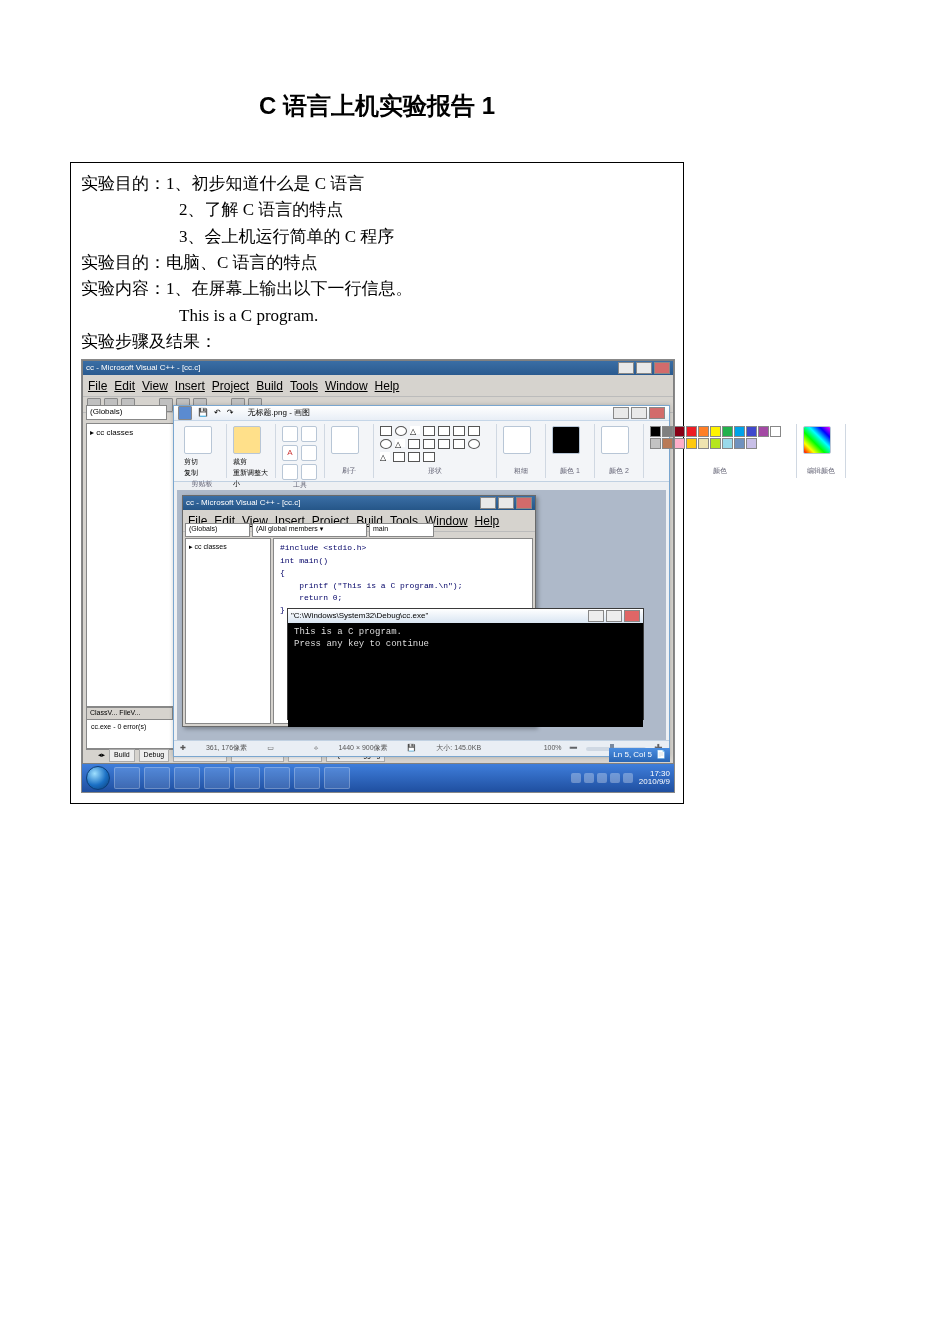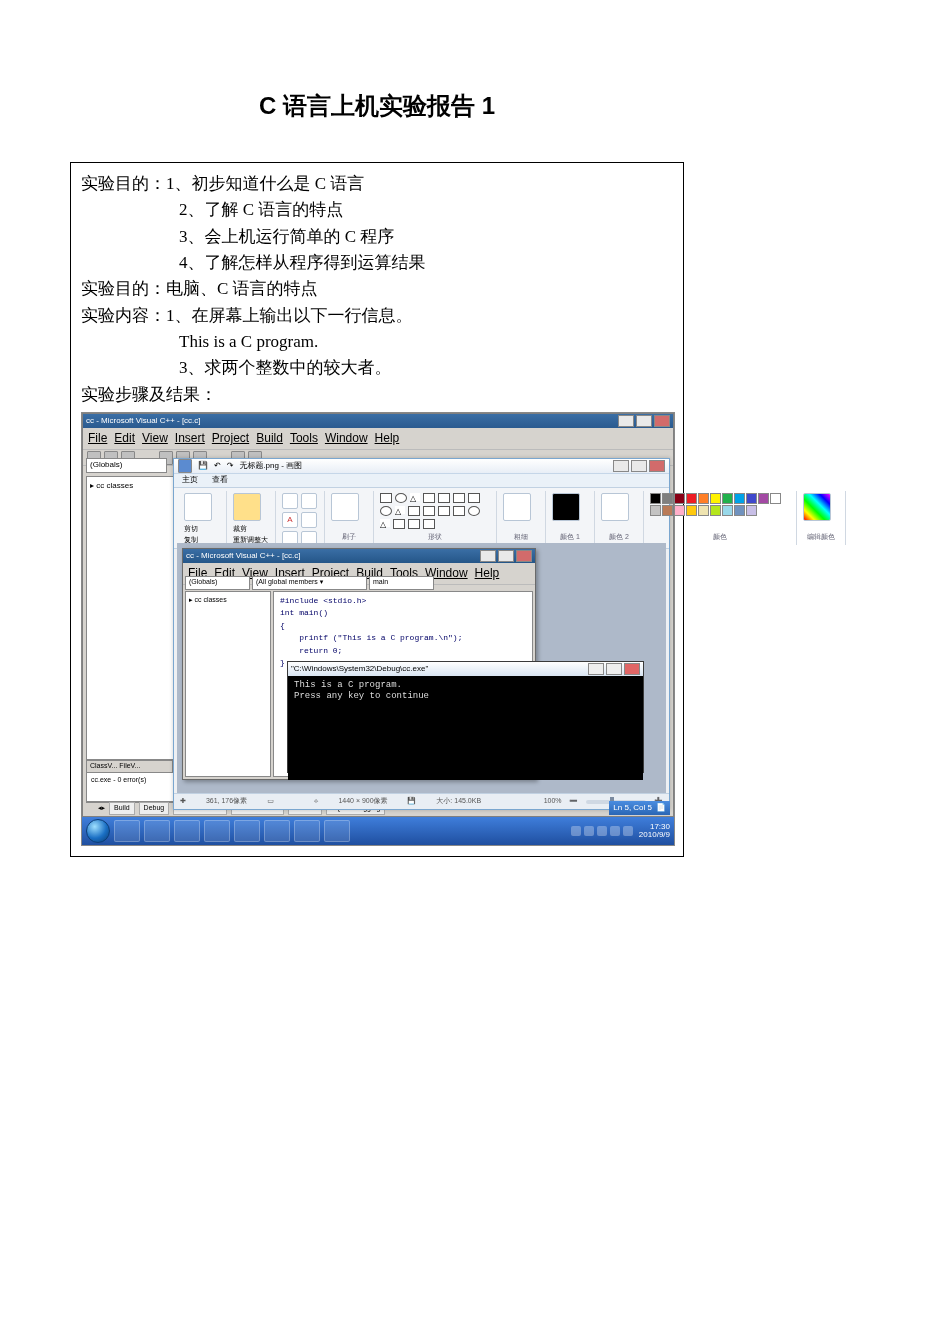--- a/index.html
+++ b/index.html
@@ -254,27 +254,25 @@
 
 <div class="page">
 
   <div class="title">C 语言上机实验报告 1</div>
 
   <div class="content-box">
 
     <div class="row"><span>实验目的：</span><span>1、初步知道什么是 C 语言</span></div>
     <div class="row indent">2、了解 C 语言的特点</div>
     <div class="row indent">3、会上机运行简单的 C 程序</div>
-    <div class="row indent">4、了解怎样从程序得到运算结果</div>
 
     <div class="row"><span>实验目的：</span><span>电脑、C 语言的特点</span></div>
 
     <div class="row"><span>实验内容：</span><span>1、在屏幕上输出以下一行信息。</span></div>
     <div class="row indent-en">This is a C program.</div>
-    <div class="row indent">3、求两个整数中的较大者。</div>
 
     <div class="row">实验步骤及结果：</div>
 
     <div class="shot">
 
       <div class="vc-outer">
         <div class="vc-title">
           <span>cc - Microsoft Visual C++ - [cc.c]</span>
           <span class="win-btns">
               <span></span>
@@ -324,30 +322,26 @@
           <span class="out-tab">Results</span>
           <span class="out-tab">SQL Debugging</span>
         </div>
 
         <div class="paint">
           <div class="paint-title">
             <div class="tbbtn" style="background:#5b8bd0"></div>
             <span>💾</span>
             <span>↶</span>
             <span>↷</span>
-            <span style="">无标题.png - 画图</span>
+            <span style="margin-left:8px">无标题.png - 画图</span>
             <span style="margin-left:auto" class="win-btns">
                 <span></span>
                 <span></span>
                 <span class="close"></span>
               </span>
-          </div>
-          <div class="paint-tabs">
-            <span>主页</span>
-            <span>查看</span>
           </div>
           <div class="ribbon">
             <div class="rgroup">
               <div class="body">
                 <div class="ricon big"></div>
                 <div>
                   <div style="font-size:7px">剪切</div>
                   <div style="font-size:7px">复制</div>
                 </div>
               </div>

